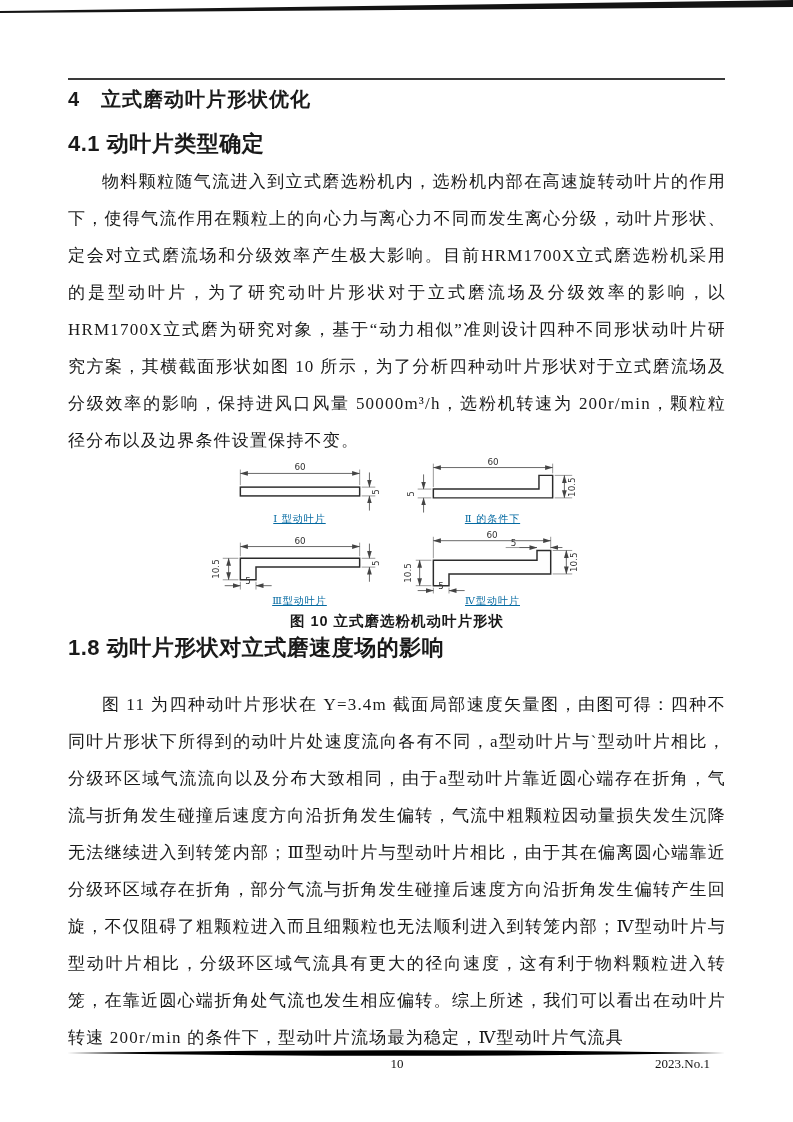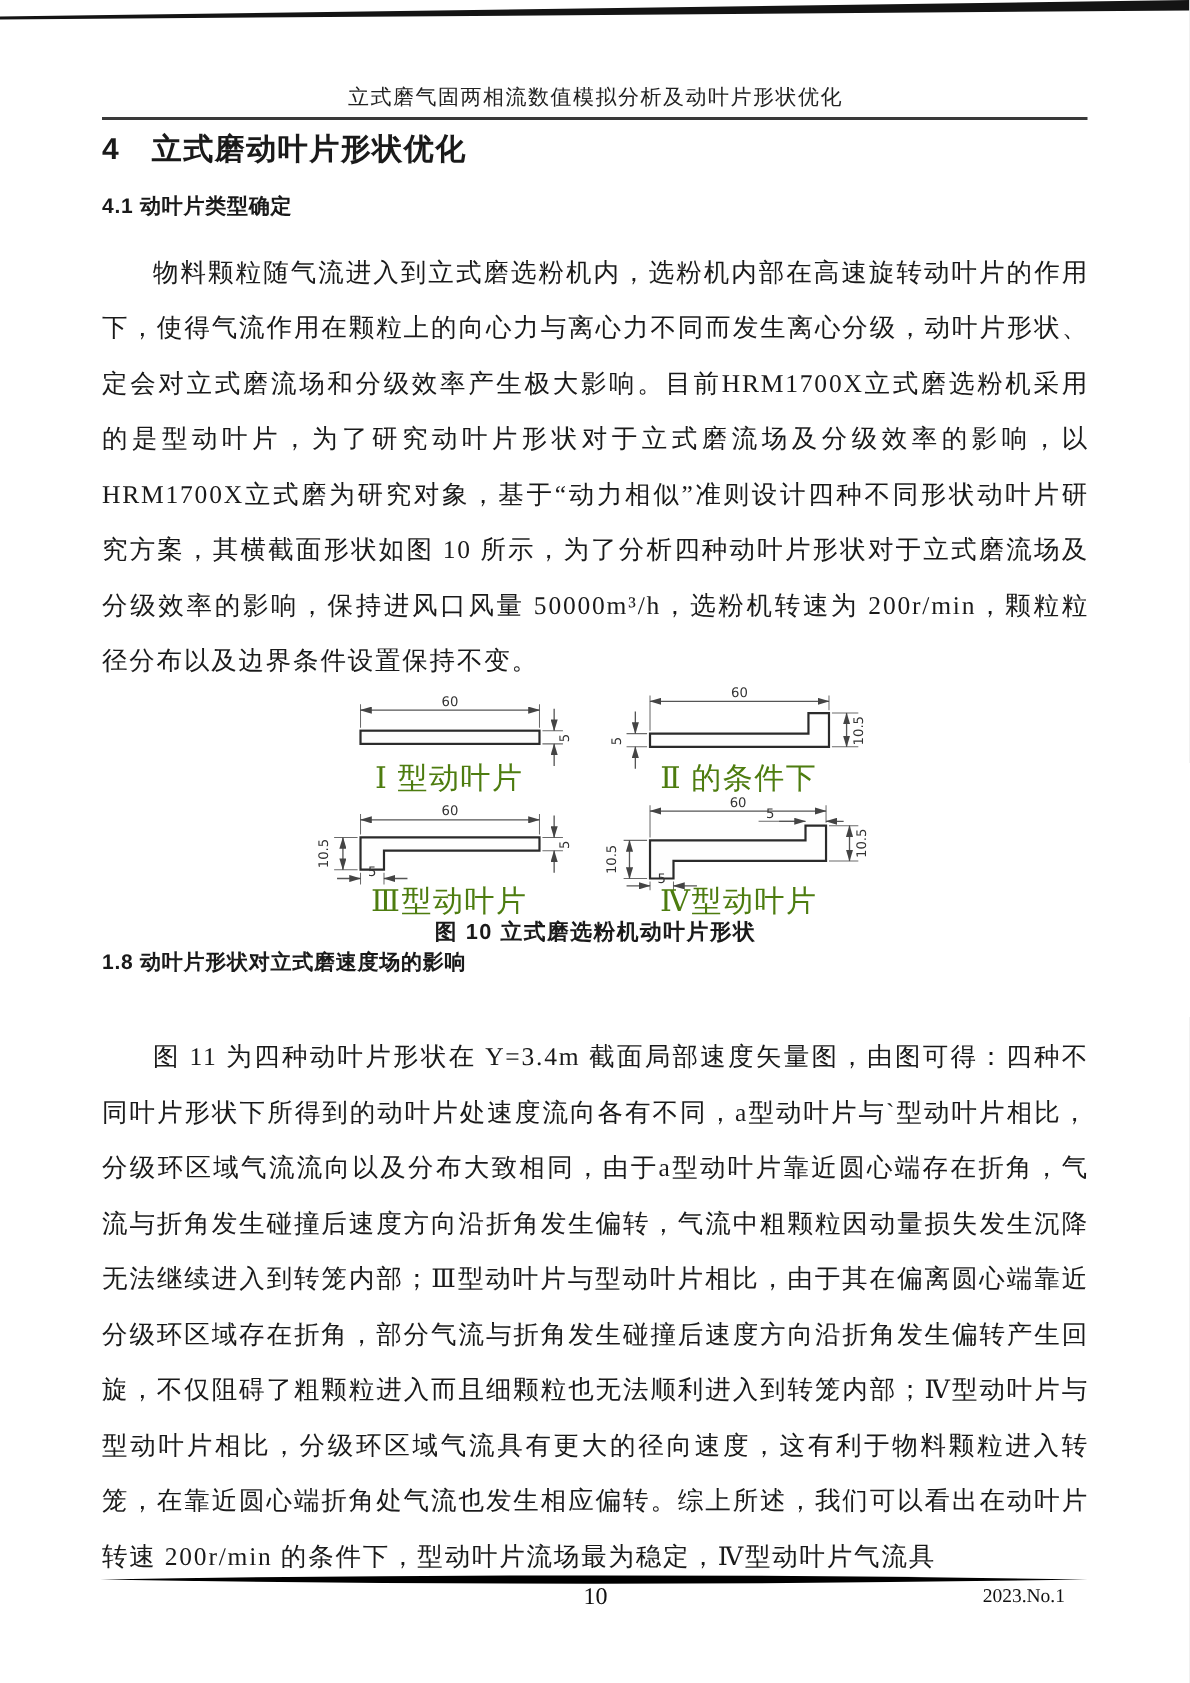--- a/index.html
+++ b/index.html
@@ -15,45 +15,45 @@
   }
   .header-rule{top:78px;left:68px;width:657px;border-top:2px solid #3a3a3a;height:0;}
   .h1{
     top:86px;left:68px;width:658px;
     font-family:"Liberation Sans","DejaVu Sans",sans-serif;
     font-weight:bold;font-size:20px;letter-spacing:1px;
   }
   .h2{
     left:68px;width:658px;
     font-family:"Liberation Sans","DejaVu Sans",sans-serif;
-    font-weight:bold;font-size:14px;letter-spacing:0.5px;
+    font-weight:bold;font-size:22px;letter-spacing:0.5px;
   }
   .h2-1{top:129px;}
   .h2-2{top:633px;}
   .para{
     left:68px;width:658px;
     font-size:17px;line-height:37px;letter-spacing:1.2px;
     text-align:justify;text-indent:2em;
   }
   .p1{top:163px;}
   .p2{top:686px;}
   .figure{top:448px;left:203px;width:388px;}
   .fig-grid{display:grid;grid-template-columns:193px 193px;}
   .fig-cell{display:flex;flex-direction:column;align-items:center;}
   .blade-label{
-    font-size:20px;letter-spacing:1px;line-height:16px;margin-top:-2px;
-    color:#4d7c0f;text-align:center;
+    font-size:10px;letter-spacing:1px;line-height:16px;margin-top:-2px;
+    color:#0369a1;text-align:center;text-decoration:underline;
   }
   .fig-caption{
     top:612px;left:68px;width:658px;text-align:center;
     font-family:"Liberation Sans","DejaVu Sans",sans-serif;
     font-weight:bold;font-size:14.5px;letter-spacing:1px;
   }
   .footer-rule-wrap{top:1049px;left:67px;}
-  .page-number{top:1056px;left:68px;width:658px;text-align:center;font-size:16px;color:#111;}
+  .page-number{top:1056px;left:68px;width:658px;text-align:center;font-size:13px;color:#111;}
   .issue-label{top:1056px;right:83px;font-size:13px;color:#111;}
   .scan-top{top:0;left:0;}
   
   .blade{fill:#fefefe;stroke:#2b2b2b;stroke-width:1.5;}
   .dim{stroke:#555;stroke-width:0.9;fill:none;}
   .ext{stroke:#6a6a6a;stroke-width:0.7;}
   .dimtxt{
     font-family:"DejaVu Sans","Liberation Sans",sans-serif;
     font-size:9px;fill:#333;
   }
@@ -68,21 +68,20 @@
     </marker>
   </defs>
 </svg>
 
 <div class="page">
 
   <svg class="abs scan-top" width="793" height="16">
     <polygon points="0,11 793,0 793,7 0,13" fill="#141414"></polygon>
   </svg>
 
-  <div class="abs running-header">立式磨气固两相流数值模拟分析及动叶片形状优化</div>
   <div class="abs header-rule"></div>
 
   <div class="abs h1">4　立式磨动叶片形状优化</div>
 
   <div class="abs h2 h2-1">4.1 动叶片类型确定</div>
   <div class="abs para p1">物料颗粒随气流进入到立式磨选粉机内，选粉机内部在高速旋转动叶片的作用下，使得气流作用在颗粒上的向心力与离心力不同而发生离心分级，动叶片形状、定会对立式磨流场和分级效率产生极大影响。目前HRM1700X立式磨选粉机采用的是型动叶片，为了研究动叶片形状对于立式磨流场及分级效率的影响，以HRM1700X立式磨为研究对象，基于“动力相似”准则设计四种不同形状动叶片研究方案，其横截面形状如图 10 所示，为了分析四种动叶片形状对于立式磨流场及分级效率的影响，保持进风口风量 50000m³/h，选粉机转速为 200r/min，颗粒粒径分布以及边界条件设置保持不变。</div>
 
   <div class="abs figure">
     <div class="fig-grid">
 

